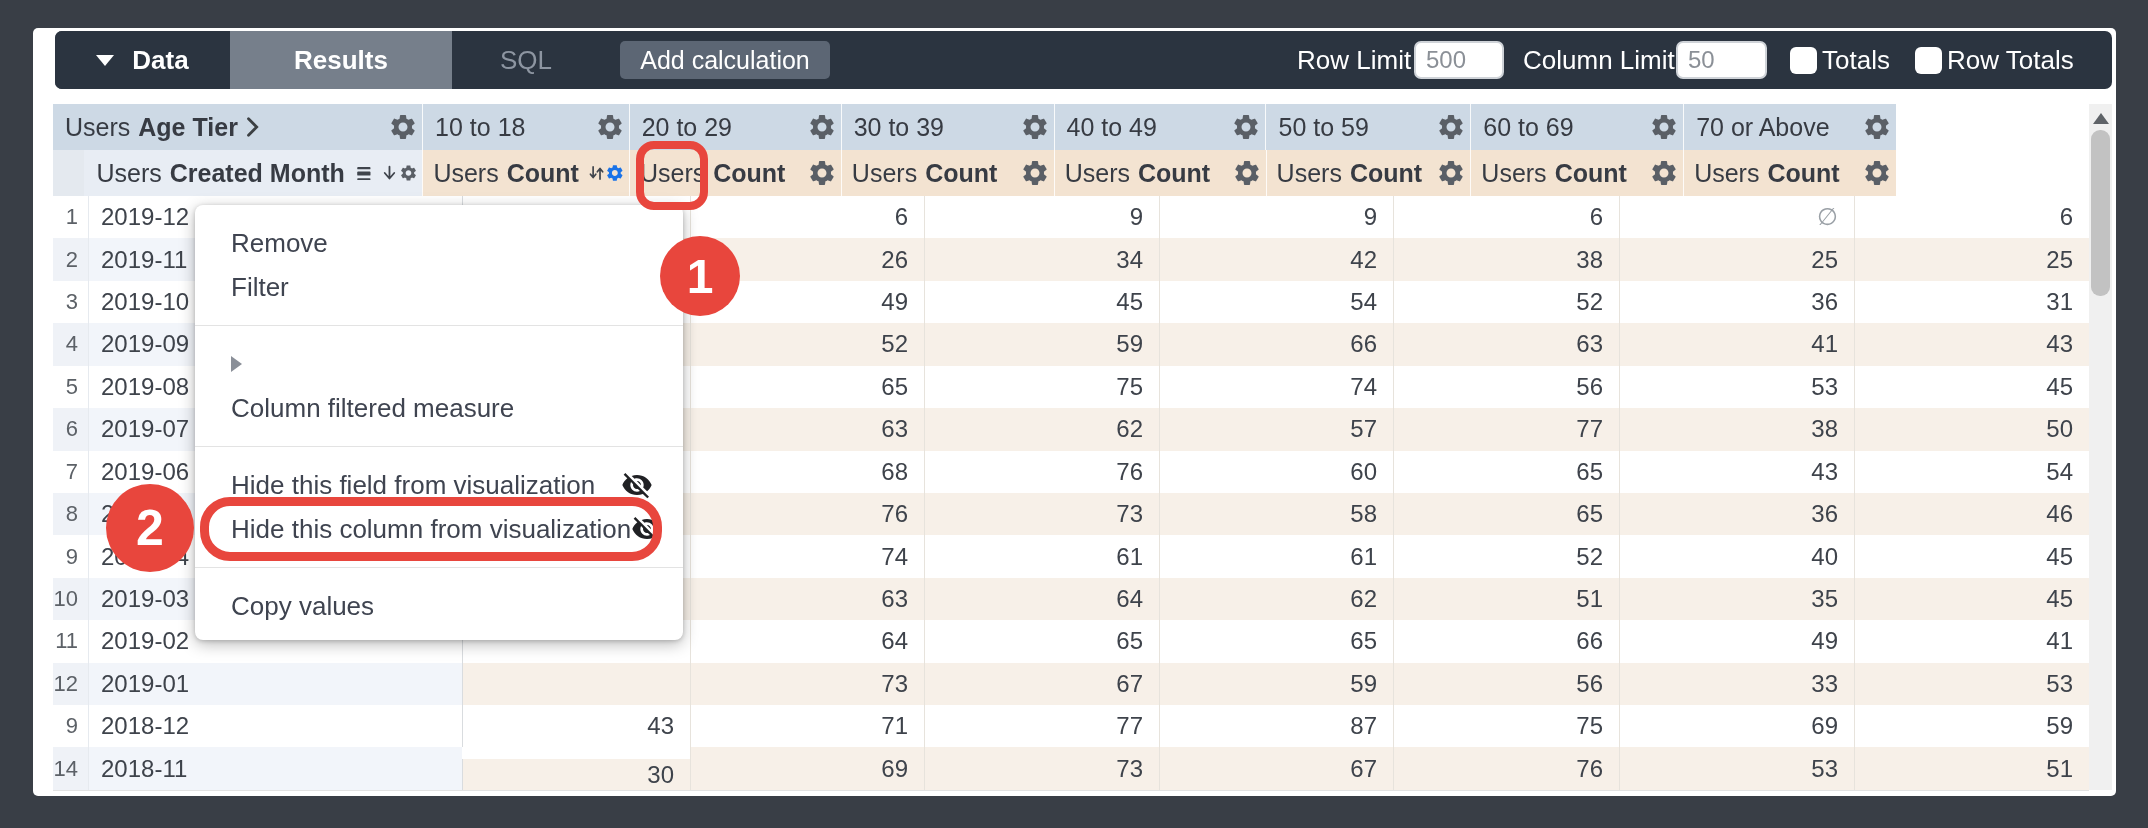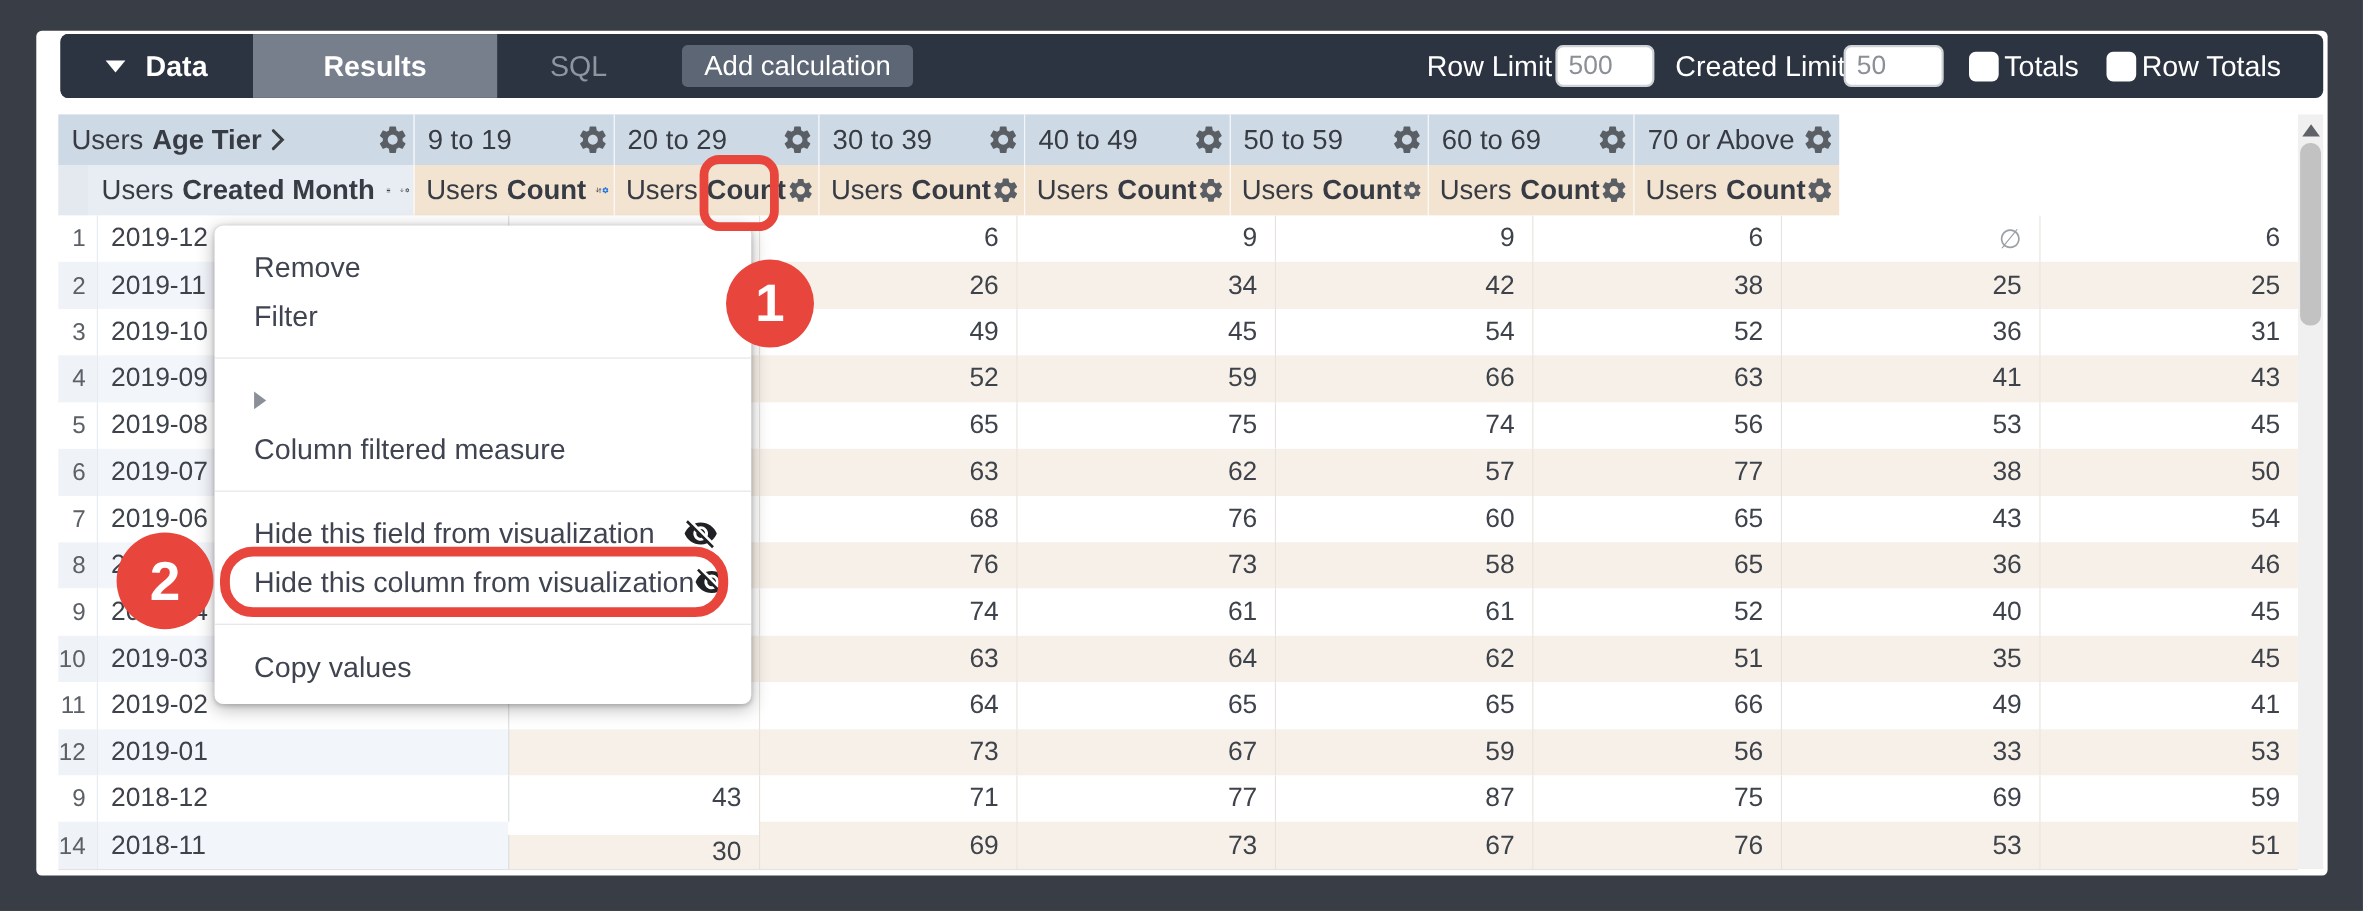--- a/index.html
+++ b/index.html
@@ -17,21 +17,21 @@
   .tab-sql{left:397px;width:148px;color:#8d95a1;font-weight:500;}
   .caret-down{width:0;height:0;border-left:9px solid transparent;border-right:9px solid transparent;border-top:11px solid #fff;margin-right:18px;}
   .btn-addcalc{position:absolute;left:565px;top:10px;width:210px;height:38px;background:#5c6674;border-radius:5px;color:#fff;
     font-size:25px;font-weight:500;display:flex;align-items:center;justify-content:center;}
   .bar-label{position:absolute;top:0;height:58px;display:flex;align-items:center;color:#fff;font-size:26px;font-weight:500;white-space:nowrap;}
   .bar-input{position:absolute;top:10px;height:38px;background:#fff;border:2px solid #cfd3d8;border-radius:7px;
     font-size:24px;color:#8b9097;padding:0 0 0 10px;box-sizing:border-box;font-family:inherit;}
   .checkbox{position:absolute;top:16px;width:27px;height:27px;background:#fff;border-radius:6px;}
 
   
-  .hdr-row{position:absolute;left:53px;width:1619px;height:46px;display:flex;}
+  .hdr-row{position:absolute;left:53px;width:1843px;height:46px;display:flex;}
   #pivot-row{top:104px;}
   #measure-row{top:150px;}
   .hcell{display:flex;align-items:center;box-sizing:border-box;white-space:nowrap;overflow:hidden;font-size:25px;color:#373b43;}
   .pivot-cell{background:var(--pivot-header-bg,#cdd9e5);border-left:1px solid rgba(255,255,255,.85);padding:0 4px 0 12px;}
   .pivot-main{background:var(--pivot-header-bg,#cdd9e5);padding:0 4px 0 12px;}
   .corner-cell{background:#e4e9ef;}
   .dim-header{background:#e8edf4;padding:0 4px 0 12px;}
   .measure-cell{background:var(--measure-header-bg,#f3e3d1);border-left:1px solid rgba(255,255,255,.85);padding:0 4px 0 10px;}
   .hview{font-weight:400;margin-right:8px;}
   .hfield{font-weight:700;}
@@ -90,21 +90,21 @@
         <span>Results</span>
       </div>
       <div class="tab tab-sql">
         <span>SQL</span>
       </div>
       <div class="btn-addcalc">
         <span>Add calculation</span>
       </div>
       <div class="bar-label" style="left:1242px;">Row Limit</div>
       <input class="bar-input" style="left: 1359px; width: 90px;" value="500">
-      <div class="bar-label" style="left:1468px;">Created Limit</div>
+      <div class="bar-label" style="left:1468px;">Column Limit</div>
       <input class="bar-input" style="left: 1621px; width: 91px;" value="50">
       <div class="checkbox" style="left:1735px;"></div>
       <div class="bar-label" style="left:1767px;">Totals</div>
       <div class="checkbox" style="left:1860px;"></div>
       <div class="bar-label" style="left:1892px;">Row Totals</div>
     </div>
 
   </div>
 
   <div class="hdr-row" id="pivot-row">
@@ -113,21 +113,21 @@
         <span class="hfield">Age Tier</span>
         <svg viewBox="0 0 24 24" width="28" height="28">
           <path d="M9 5l7 7-7 7" fill="none" stroke="#3c4043" stroke-width="2.4" stroke-linecap="round"></path>
         </svg>
         <span class="hspacer"></span>
         <svg viewBox="0 0 24 24" width="30" height="30">
           <path d="M19.14,12.94c0.04-0.3,0.06-0.61,0.06-0.94c0-0.32-0.02-0.64-0.07-0.94l2.03-1.58c0.18-0.14,0.23-0.41,0.12-0.61l-1.92-3.32c-0.12-0.22-0.37-0.29-0.59-0.22l-2.39,0.96c-0.5-0.38-1.03-0.7-1.62-0.94L14.4,2.81c-0.04-0.24-0.24-0.41-0.48-0.41h-3.84c-0.24,0-0.43,0.17-0.47,0.41L9.25,5.35C8.66,5.59,8.12,5.92,7.63,6.29L5.24,5.33c-0.22-0.08-0.47,0-0.59,0.22L2.74,8.87C2.62,9.08,2.66,9.34,2.86,9.48l2.03,1.58C4.84,11.36,4.8,11.69,4.8,12s0.02,0.64,0.07,0.94l-2.03,1.58c-0.18,0.14-0.23,0.41-0.12,0.61l1.92,3.32c0.12,0.22,0.37,0.29,0.59,0.22l2.39-0.96c0.5,0.38,1.03,0.7,1.62,0.94l0.36,2.54c0.05,0.24,0.24,0.41,0.48,0.41h3.84c0.24,0,0.44-0.17,0.47-0.41l0.36-2.54c0.59-0.24,1.13-0.56,1.62-0.94l2.39,0.96c0.22,0.08,0.47,0,0.59-0.22l1.92-3.32c0.12-0.22,0.07-0.47-0.12-0.61L19.14,12.94z M12,15.6c-1.98,0-3.6-1.62-3.6-3.6s1.62-3.6,3.6-3.6s3.6,1.62,3.6,3.6S13.98,15.6,12,15.6z" fill="#5a5f66"></path>
         </svg>
       </div>
       <div class="hcell pivot-cell" style="width: 228px;">
-        <span>9 to 19</span>
+        <span>10 to 18</span>
         <span class="hspacer"></span>
         <svg viewBox="0 0 24 24" width="30" height="30">
           <path d="M19.14,12.94c0.04-0.3,0.06-0.61,0.06-0.94c0-0.32-0.02-0.64-0.07-0.94l2.03-1.58c0.18-0.14,0.23-0.41,0.12-0.61l-1.92-3.32c-0.12-0.22-0.37-0.29-0.59-0.22l-2.39,0.96c-0.5-0.38-1.03-0.7-1.62-0.94L14.4,2.81c-0.04-0.24-0.24-0.41-0.48-0.41h-3.84c-0.24,0-0.43,0.17-0.47,0.41L9.25,5.35C8.66,5.59,8.12,5.92,7.63,6.29L5.24,5.33c-0.22-0.08-0.47,0-0.59,0.22L2.74,8.87C2.62,9.08,2.66,9.34,2.86,9.48l2.03,1.58C4.84,11.36,4.8,11.69,4.8,12s0.02,0.64,0.07,0.94l-2.03,1.58c-0.18,0.14-0.23,0.41-0.12,0.61l1.92,3.32c0.12,0.22,0.37,0.29,0.59,0.22l2.39-0.96c0.5,0.38,1.03,0.7,1.62,0.94l0.36,2.54c0.05,0.24,0.24,0.41,0.48,0.41h3.84c0.24,0,0.44-0.17,0.47-0.41l0.36-2.54c0.59-0.24,1.13-0.56,1.62-0.94l2.39,0.96c0.22,0.08,0.47,0,0.59-0.22l1.92-3.32c0.12-0.22,0.07-0.47-0.12-0.61L19.14,12.94z M12,15.6c-1.98,0-3.6-1.62-3.6-3.6s1.62-3.6,3.6-3.6s3.6,1.62,3.6,3.6S13.98,15.6,12,15.6z" fill="#5a5f66"></path>
         </svg>
       </div>
       <div class="hcell pivot-cell" style="width: 234px;">
         <span>20 to 29</span>
         <span class="hspacer"></span>
         <svg viewBox="0 0 24 24" width="30" height="30">
           <path d="M19.14,12.94c0.04-0.3,0.06-0.61,0.06-0.94c0-0.32-0.02-0.64-0.07-0.94l2.03-1.58c0.18-0.14,0.23-0.41,0.12-0.61l-1.92-3.32c-0.12-0.22-0.37-0.29-0.59-0.22l-2.39,0.96c-0.5-0.38-1.03-0.7-1.62-0.94L14.4,2.81c-0.04-0.24-0.24-0.41-0.48-0.41h-3.84c-0.24,0-0.43,0.17-0.47,0.41L9.25,5.35C8.66,5.59,8.12,5.92,7.63,6.29L5.24,5.33c-0.22-0.08-0.47,0-0.59,0.22L2.74,8.87C2.62,9.08,2.66,9.34,2.86,9.48l2.03,1.58C4.84,11.36,4.8,11.69,4.8,12s0.02,0.64,0.07,0.94l-2.03,1.58c-0.18,0.14-0.23,0.41-0.12,0.61l1.92,3.32c0.12,0.22,0.37,0.29,0.59,0.22l2.39-0.96c0.5,0.38,1.03,0.7,1.62,0.94l0.36,2.54c0.05,0.24,0.24,0.41,0.48,0.41h3.84c0.24,0,0.44-0.17,0.47-0.41l0.36-2.54c0.59-0.24,1.13-0.56,1.62-0.94l2.39,0.96c0.22,0.08,0.47,0,0.59-0.22l1.92-3.32c0.12-0.22,0.07-0.47-0.12-0.61L19.14,12.94z M12,15.6c-1.98,0-3.6-1.62-3.6-3.6s1.62-3.6,3.6-3.6s3.6,1.62,3.6,3.6S13.98,15.6,12,15.6z" fill="#5a5f66"></path>

